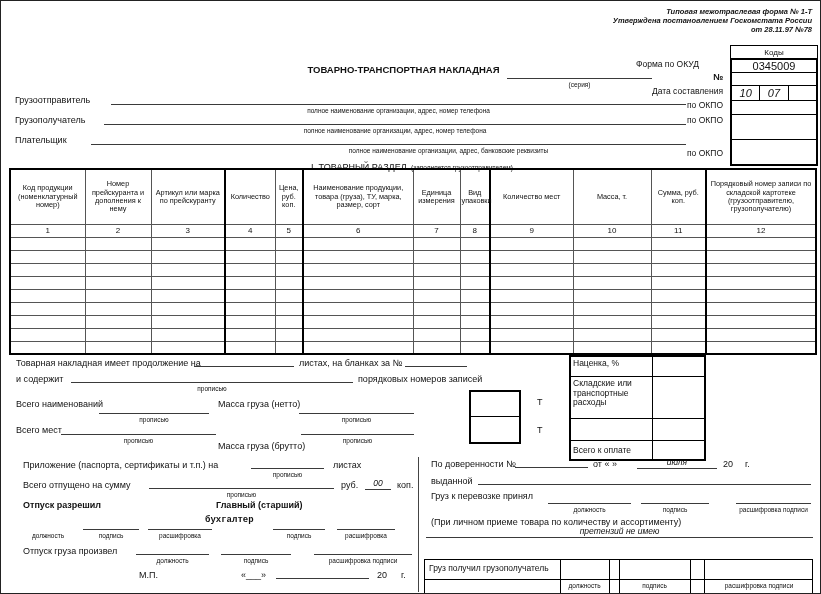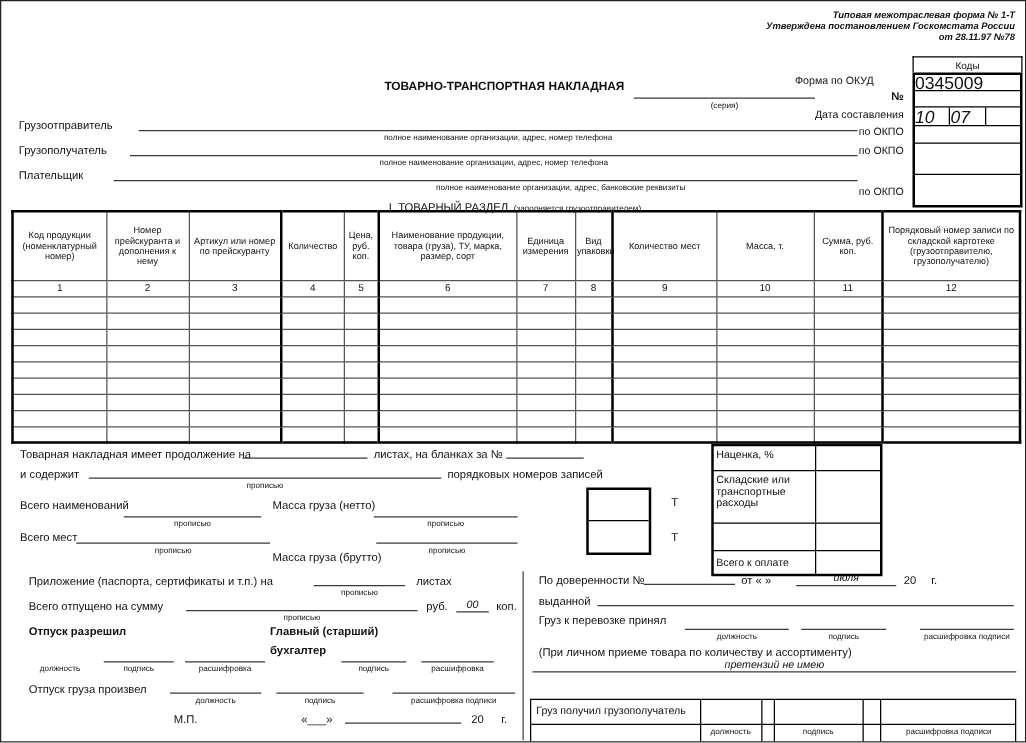--- a/index.html
+++ b/index.html
@@ -16,21 +16,21 @@
   .b { font-weight:bold; }
   .i { font-style:italic; }
   .ctr { text-align:center; }
   .rgt { text-align:right; }
   .bb { border-bottom:1px solid #3a3a3a; }
   .note { font-size:7.5px; line-height:9px; font-weight:bold; font-style:italic; text-align:right; }
 
   
   .codes-header { border:1px solid #000; border-bottom:none; text-align:center; font-size:8px; height:13px; line-height:13px; }
   .codes-body { border:2px solid #000; background:#fff; }
-  .codes-row { border-bottom:1px solid #000; font-size:14px; }
+  .codes-row { border-bottom:1px solid #000; text-align:center; font-size:11px; }
   .codes-row:last-child { border-bottom:none; }
   .date-row { display:flex; }
   .date-cell { flex:1; border-right:1px solid #000; font-style:italic; line-height:14px; }
   .date-cell:last-child { border-right:none; }
 
   
   table.goods { border-collapse:collapse; table-layout:fixed; width:806px; border:2px solid #000; }
   .goods th, .goods td { border:1px solid #555; font-weight:normal; }
   .goods thead th { font-size:7.3px; line-height:8.2px; text-align:center; vertical-align:middle; padding:1px; height:55px; }
   .goods tr.numrow td { font-size:8px; text-align:center; height:13px; line-height:12px; }
@@ -124,21 +124,21 @@
         <col style="width:30px">
       <col style="width:83px">
         <col style="width:78px">
         <col style="width:55px">
         <col style="width:110px">
     </colgroup>
     <thead>
       <tr>
         <th>Код продукции (номенклатурный номер)</th>
         <th>Номер прейскуранта и дополнения к нему</th>
-        <th>Артикул или номер по прейскуранту</th>
+        <th>Артикул или марка по прейскуранту</th>
         <th>Количество</th>
         <th>Цена, руб. коп.</th>
         <th>Наименование продукции, товара (груза), ТУ, марка, размер, сорт</th>
         <th>Единица измерения</th>
         <th>Вид упаковки</th>
         <th>Количество мест</th>
         <th>Масса, т.</th>
         <th>Сумма, руб. коп.</th>
         <th>Порядковый номер записи по складской картотеке (грузоотправителю, грузополучателю)</th>
       </tr>
@@ -348,21 +348,21 @@
 
   <div class="abs lbl" style="left:22px; top:479px;">Всего отпущено на сумму</div>
   <div class="abs bb" style="left:148px; top:480px; width:185px; height:8px;"></div>
   <div class="abs cap ctr" style="left:148px; top:490px; width:185px;">прописью</div>
   <div class="abs lbl" style="left:340px; top:479px;">руб.</div>
   <div class="abs sm i ctr bb" style="left:364px; top:478px; width:26px; height:11px;">00</div>
   <div class="abs lbl" style="left:396px; top:479px;">коп.</div>
 
   <div class="abs lbl b" style="left:22px; top:499px;">Отпуск разрешил</div>
   <div class="abs lbl b" style="left:215px; top:499px;">Главный (старший)</div>
-  <div class="abs lbl b" style="left:215px; top:514px;">бухгалтер</div>
+  <div class="abs lbl b" style="left:204px; top:514px;font-family:Liberation Mono, monospace;">бухгалтер</div>
 
   <div class="abs cap ctr" style="left:12px; top:531px; width:70px;">должность</div>
   <div class="abs bb" style="left:82px; top:521px; width:56px; height:8px;"></div>
   <div class="abs cap ctr" style="left:82px; top:531px; width:56px;">подпись</div>
   <div class="abs bb" style="left:147px; top:521px; width:64px; height:8px;"></div>
   <div class="abs cap ctr" style="left:147px; top:531px; width:64px;">расшифровка</div>
   <div class="abs bb" style="left:272px; top:521px; width:52px; height:8px;"></div>
   <div class="abs cap ctr" style="left:272px; top:531px; width:52px;">подпись</div>
   <div class="abs bb" style="left:336px; top:521px; width:58px; height:8px;"></div>
   <div class="abs cap ctr" style="left:336px; top:531px; width:58px;">расшифровка</div>

